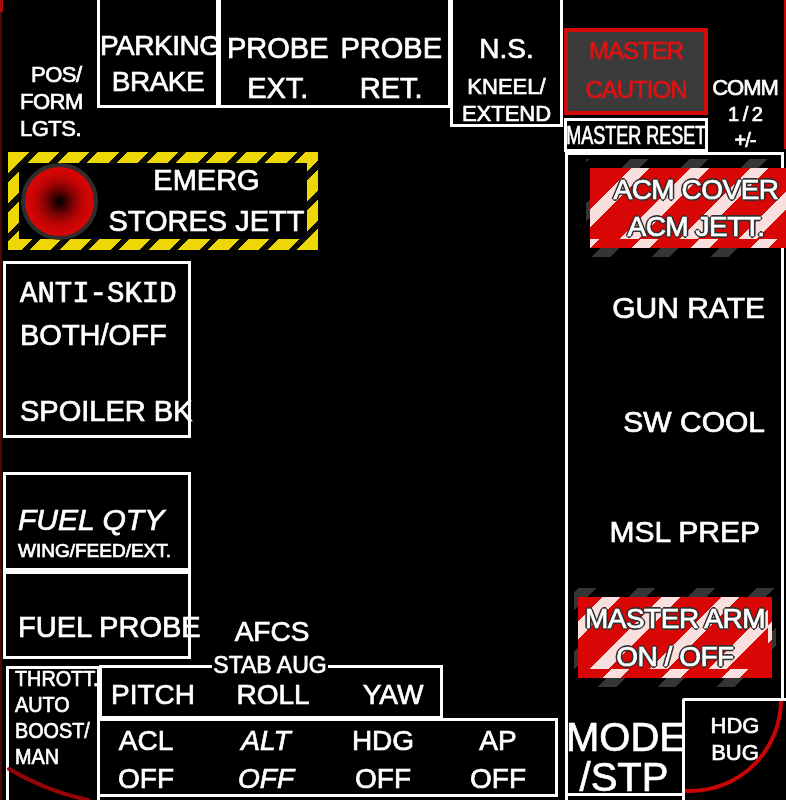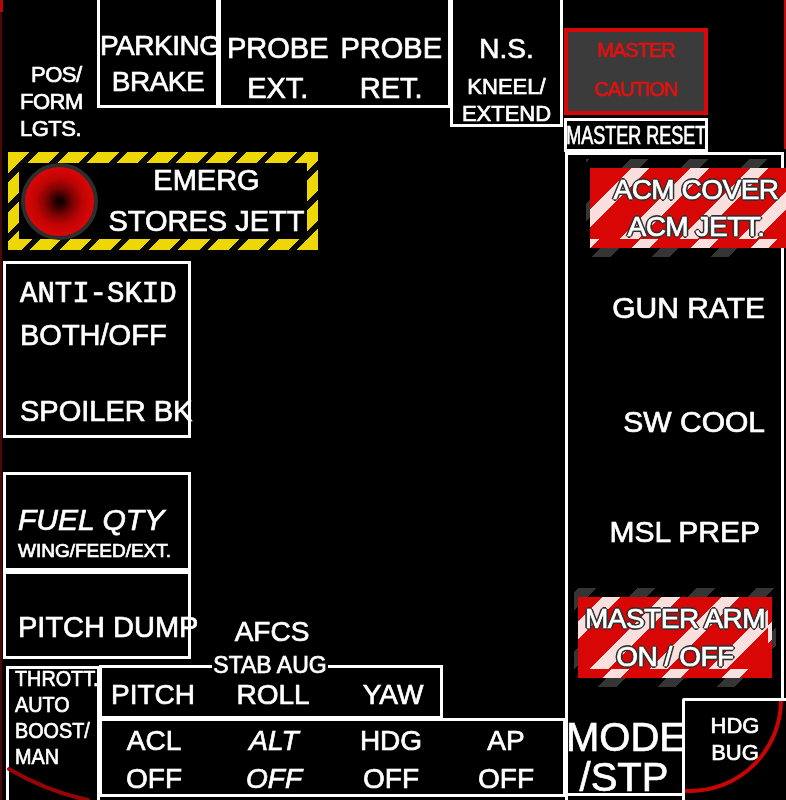--- a/index.html
+++ b/index.html
@@ -48,25 +48,30 @@
       <div>RET.</div>
     </div>
   </div>
 
   <div class="b box tc nw" style="left:450px;top:-6px;width:113px;height:133px;">
     <div style="margin-top:35px;font-size:28px;line-height:34px;">N.S.</div>
     <div style="margin-top:7px;font-size:22px;line-height:27px;">KNEEL/</div>
     <div style="font-size:22px;line-height:27px;">EXTEND</div>
   </div>
 
-  <div class="b tc nw" style="left:564px;top:28px;width:144px;height:87px;border:4px solid #d60909;background:#3b3b3b;color:#e11212;font-size:20px;line-height:37px;letter-spacing:-1px;">
+  <div class="b tc nw" style="left:564px;top:28px;width:144px;height:87px;border:4px solid #d60909;background:#3b3b3b;color:#e11212;font-size:24px;line-height:37px;letter-spacing:-1px;">
     <div style="margin-top:0px;">MASTER</div>
     <div style="margin-top:2px;">CAUTION</div>
   </div>
 
+  <div class="b tc nw" style="left:705px;top:75px;width:80px;letter-spacing:-1px;">
+    <div style="font-size:22px;line-height:26px;">COMM</div>
+    <div style="font-size:20px;line-height:26px;">1 / 2</div>
+    <div style="font-size:20px;line-height:26px;">+/-</div>
+  </div>
 
   <div class="b box tc nw" style="left:564px;top:118px;width:144px;height:34px;font-size:25px;display:flex;align-items:center;justify-content:center;">
     <div style="transform:scaleX(0.72);transform-origin:center;">MASTER RESET</div>
   </div>
 
   <div class="b" style="left:8px;top:152px;width:310px;height:98px;background:repeating-linear-gradient(-45deg,#eed707 0 15px,#0d0c01 15px 21px);padding:11px;display:flex;">
     <div style="flex:1;background:#000;display:flex;align-items:center;">
       <div style="margin-left:2px;width:77px;height:77px;border-radius:50%;border:4px solid #2e2e2e;background:radial-gradient(circle at 50% 50%,#000 0%,#2a0000 10%,#7e0303 28%,#bf0404 48%,#d90505 68%,#e00606 100%);box-sizing:border-box;"></div>
       <div class="tc nw" style="flex:1;padding-left:8px;font-size:29px;line-height:41px;">
         <div>EMERG</div>
@@ -80,37 +85,37 @@
     <div class="b" style="left:14px;top:52px;">BOTH/OFF</div>
     <div class="b" style="left:14px;top:128px;">SPOILER BK</div>
   </div>
 
   <div class="b box nw" style="left:3px;top:472px;width:188px;height:99px;">
     <div class="b" style="left:12px;top:26px;font-size:30px;line-height:38px;font-style:italic;">FUEL QTY</div>
     <div class="b" style="left:12px;top:64px;font-size:19px;line-height:24px;">WING/FEED/EXT.</div>
   </div>
 
   <div class="b box nw" style="left:3px;top:571px;width:188px;height:88px;">
-    <div class="b" style="left:12px;top:34px;font-size:29px;line-height:38px;">PITCH DUMP</div>
+    <div class="b" style="left:12px;top:34px;font-size:29px;line-height:38px;">FUEL PROBE</div>
   </div>
 
   <div class="b tc nw" style="left:192px;top:615px;width:160px;font-size:28px;line-height:34px;">
     <div>AFCS</div>
   </div>
   <div class="b tc nw" style="left:212px;top:652px;width:116px;font-size:23px;line-height:26px;background:#000;z-index:3;">
     <div>STAB AUG</div>
   </div>
 
   <div class="b box" style="left:99px;top:665px;width:344px;height:54px;">
     <div class="axis" style="left:-9px;">PITCH</div>
     <div class="axis" style="left:111px;">ROLL</div>
     <div class="axis" style="left:231px;">YAW</div>
   </div>
 
-  <div class="b box" style="left:99px;top:718px;width:467px;height:79px;">
+  <div class="b box" style="left:91px;top:718px;width:467px;height:79px;">
     <div class="apcell" style="left:-8px;">
       <div>ACL</div>
         <div>OFF</div>
     </div>
     <div class="apcell" style="left:112px;font-style:italic;">
       <div>ALT</div>
         <div>OFF</div>
     </div>
     <div class="apcell" style="left:229px;">
       <div>HDG</div>

